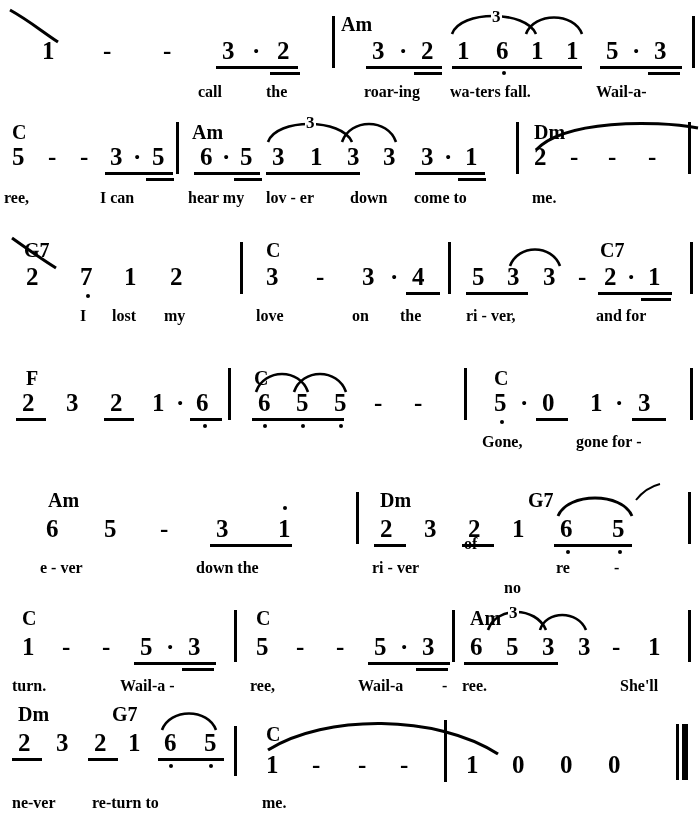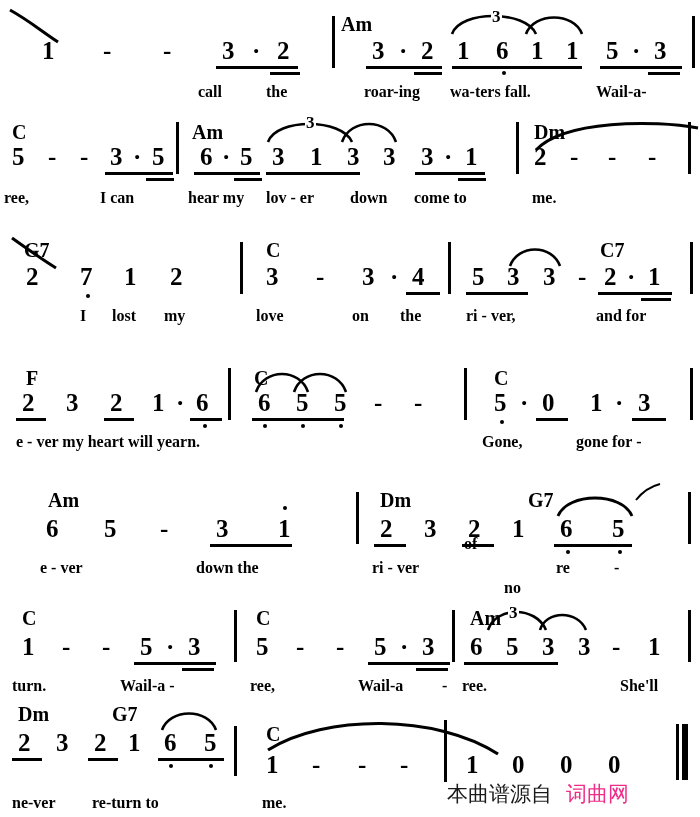--- a/index.html
+++ b/index.html
@@ -285,21 +285,20 @@
     <div class="note" style="left:494px;top:390px">5</div>
     <div class="octdot" style="left:500px;top:420px"></div>
     <div class="augdot" style="left:520px;top:390px">·</div>
     <div class="note" style="left:542px;top:390px">0</div>
     <div class="beam" style="left:536px;top:418px;width:32px"></div>
     <div class="note" style="left:590px;top:390px">1</div>
     <div class="augdot" style="left:615px;top:390px">·</div>
     <div class="note" style="left:638px;top:390px">3</div>
     <div class="beam" style="left:632px;top:418px;width:34px"></div>
 
-    <div class="lyric" style="left:16px;top:434px">e - ver my heart will yearn.</div>
     <div class="lyric" style="left:482px;top:434px">Gone,</div>
     <div class="lyric" style="left:576px;top:434px">gone for -</div>
   </div>
 
   <div class="row" style="top:0">
     <div class="bar" style="left:356px;top:492px;height:52px"></div>
     <div class="bar" style="left:688px;top:492px;height:52px"></div>
 
     <div class="chord" style="left:48px;top:490px">Am</div>
     <div class="chord" style="left:380px;top:490px">Dm</div>
@@ -427,17 +426,14 @@
     <div class="note" style="left:608px;top:752px">0</div>
 
     <div class="endbar" style="left:676px;top:724px;width:2.5px;height:56px"></div>
     <div class="endbar" style="left:682px;top:724px;width:6px;height:56px"></div>
 
     <div class="lyric" style="left:12px;top:795px">ne-ver</div>
     <div class="lyric" style="left:92px;top:795px">re-turn to</div>
     <div class="lyric" style="left:262px;top:795px">me.</div>
   </div>
 
-  <div class="wm-bottom">
-    <span class="blk">本曲谱源自</span><span class="pink">词曲网</span>
-  </div>
 
 </div>
 
 </body></html>

